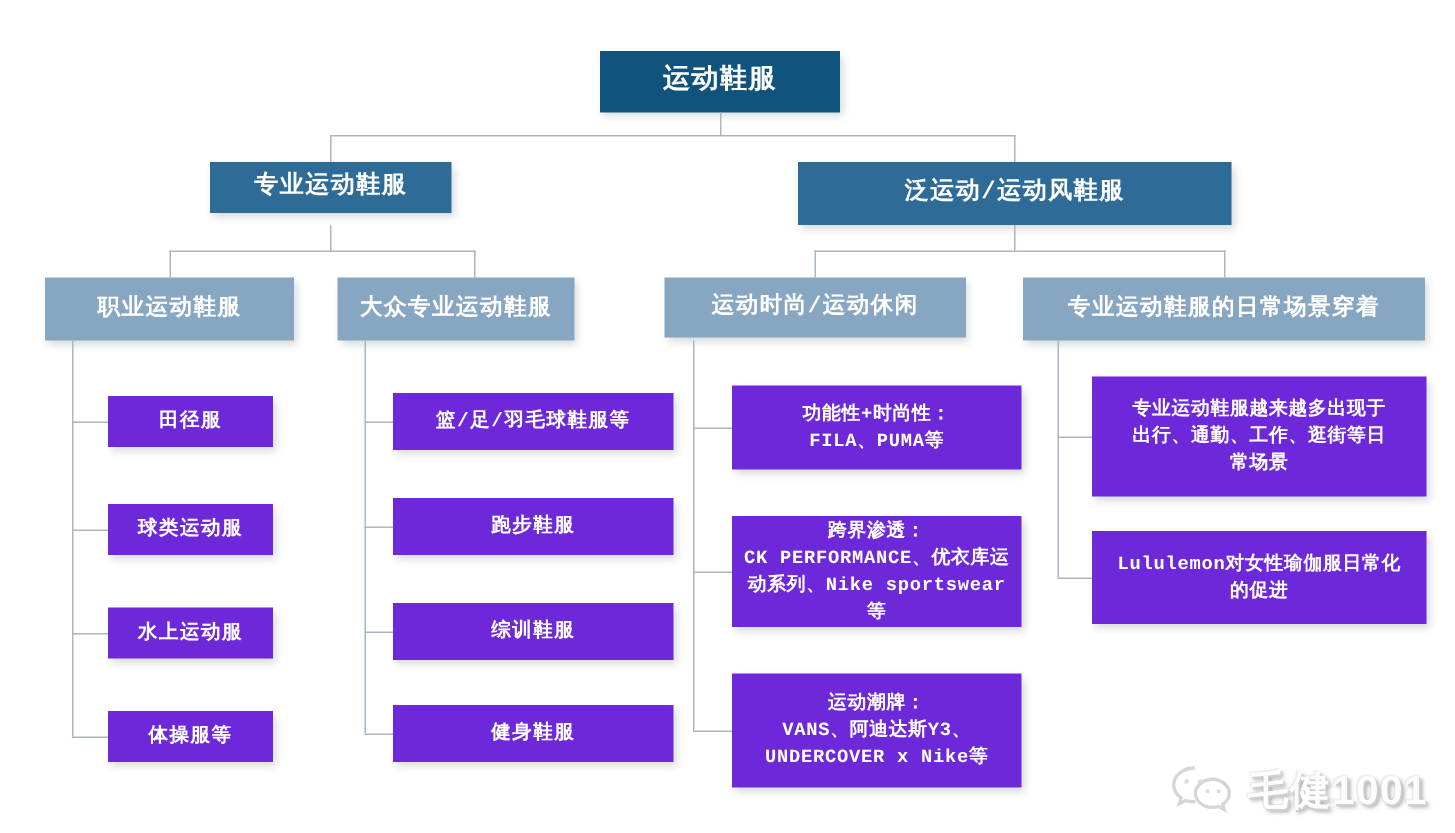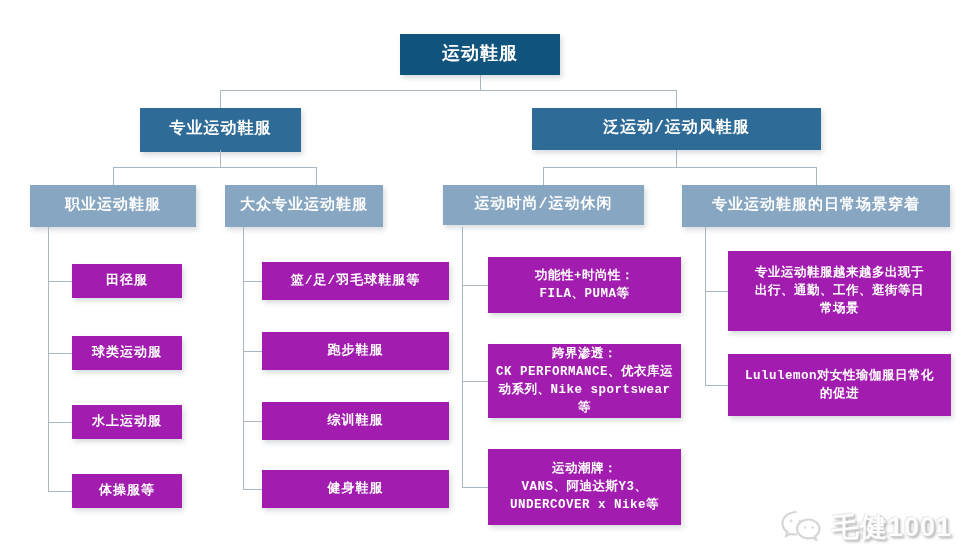--- a/index.html
+++ b/index.html
@@ -18,41 +18,41 @@
     box-shadow:2px 3px 5px rgba(40,60,80,0.18);
     line-height:1.45;
     letter-spacing:1px;
     box-sizing:border-box;
     padding:2px 6px;
     font-family:Liberation Mono, monospace;
   }
   .lv1{background:#10537d;font-size:18px;}
   .lv2{background:#2e6b96;font-size:16px;}
   .lv3{background:#87a6c2;font-size:15px;}
-  .lv4{background:#a21caf;font-size:13px;}
+  .lv4{background:#6d28d9;font-size:13px;}
   .lv4.small{font-size:12.5px;letter-spacing:0.5px;}
   .line{
     position:absolute;background:#aab6c0;
   }
   #watermark{
     position:absolute;right:18px;bottom:10px;
     display:flex;align-items:flex-start;gap:10px;
     color:#fdfdfd;
     font-size:27px;font-weight:bold;letter-spacing:1px;
     text-shadow:1px 1px 0 #cfcfcf, 2px 2px 3px rgba(90,90,90,0.55), -1px -1px 1px rgba(200,200,200,0.4);
   }
   #watermark svg{display:block;}
 </style>
 </head>
 <body>
 
 <div id="canvas">
   <div id="nodes">
       <div class="node lv1" style="left: 400px; top: 34px; width: 160px; height: 41px;">运动鞋服</div>
-      <div class="node lv2" style="left: 140px; top: 108px; width: 161px; height: 44px;">专业运动鞋服</div>
+      <div class="node lv2" style="left: 140px; top: 108px; width: 161px; height: 34px;">专业运动鞋服</div>
       <div class="node lv2" style="left: 532px; top: 108px; width: 289px; height: 42px;">泛运动/运动风鞋服</div>
       <div class="node lv3" style="left: 30px; top: 185px; width: 166px; height: 42px;">职业运动鞋服</div>
       <div class="node lv3" style="left: 225px; top: 185px; width: 158px; height: 42px;">大众专业运动鞋服</div>
       <div class="node lv3" style="left: 443px; top: 185px; width: 201px; height: 40px;">运动时尚/运动休闲</div>
       <div class="node lv3" style="left: 682px; top: 185px; width: 268px; height: 42px;">专业运动鞋服的日常场景穿着</div>
       <div class="node lv4" style="left: 72px; top: 264px; width: 110px; height: 34px;">田径服</div>
       <div class="node lv4" style="left: 72px; top: 336px; width: 110px; height: 34px;">球类运动服</div>
       <div class="node lv4" style="left: 72px; top: 405px; width: 110px; height: 34px;">水上运动服</div>
       <div class="node lv4" style="left: 72px; top: 474px; width: 110px; height: 34px;">体操服等</div>
       <div class="node lv4" style="left: 262px; top: 262px; width: 187px; height: 38px;">篮/足/羽毛球鞋服等</div>

